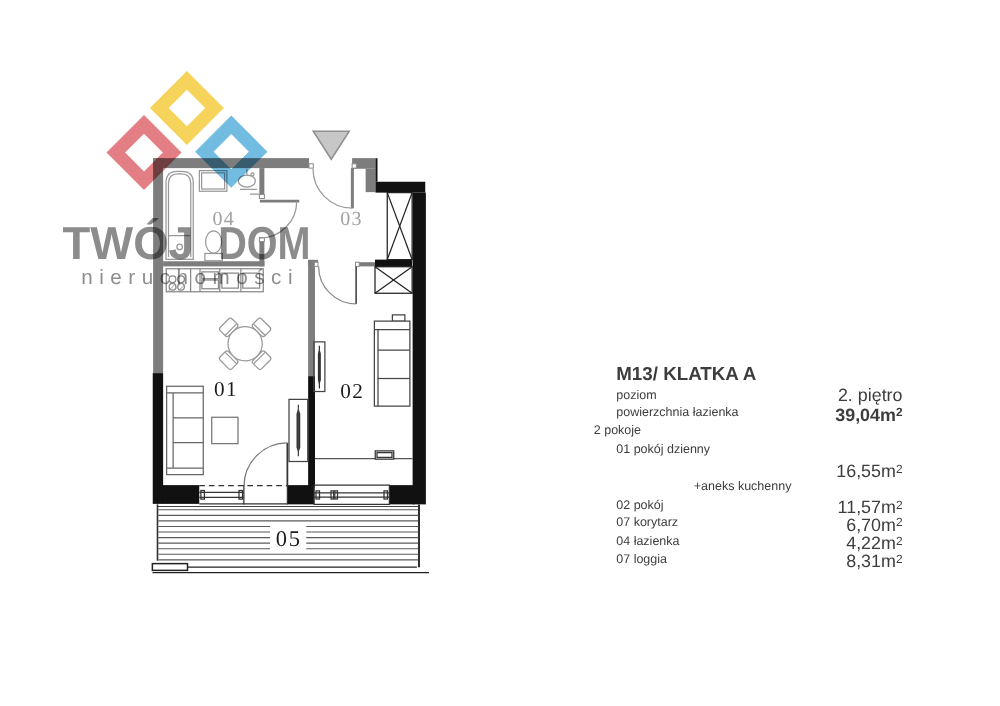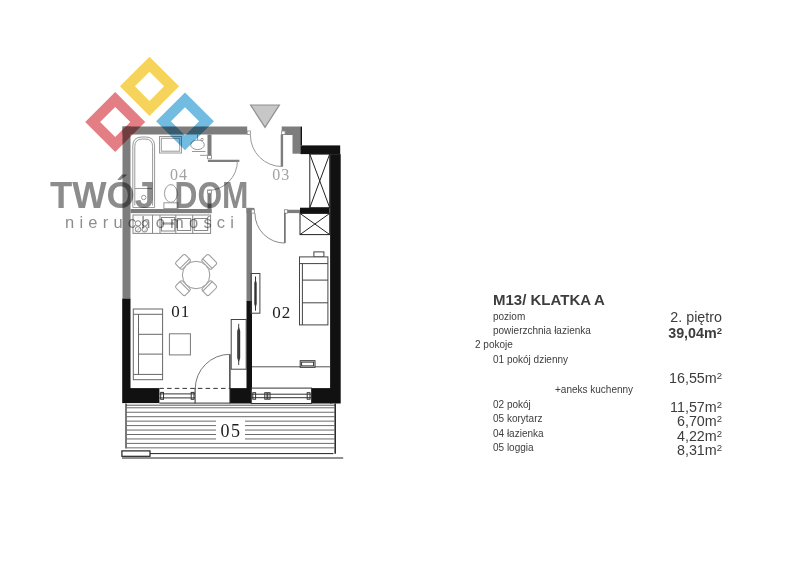--- a/index.html
+++ b/index.html
@@ -306,24 +306,24 @@
 <div class="row" style="left:493px;top:353px;">01 pokój dzienny</div>
 
 <div class="rv" style="top:368.5px;">16,55m<sup>2</sup></div>
 
 <div class="row" style="left:511px;top:383px;margin-left:44px;">+aneks kuchenny</div>
 
 <div class="row" style="left:493px;top:397.5px;">02 pokój</div>
 
 <div class="rv" style="top:397.5px;">11,57m<sup>2</sup></div>
 
-<div class="row" style="left:493px;top:412px;">05 korytarz</div>
+<div class="row" style="left:493px;top:412px;">07 korytarz</div>
 
 <div class="rv" style="top:412px;">6,70m<sup>2</sup></div>
 
 <div class="row" style="left:493px;top:426.5px;text-align:right;">04 łazienka</div>
 
 <div class="rv" style="top:426.5px;">4,22m<sup>2</sup></div>
 
-<div class="row" style="left:493px;top:441px;">05 loggia</div>
+<div class="row" style="left:493px;top:441px;">07 loggia</div>
 
 <div class="rv" style="top:441px;">8,31m<sup>2</sup></div>
 </div>
 
 </body></html>

